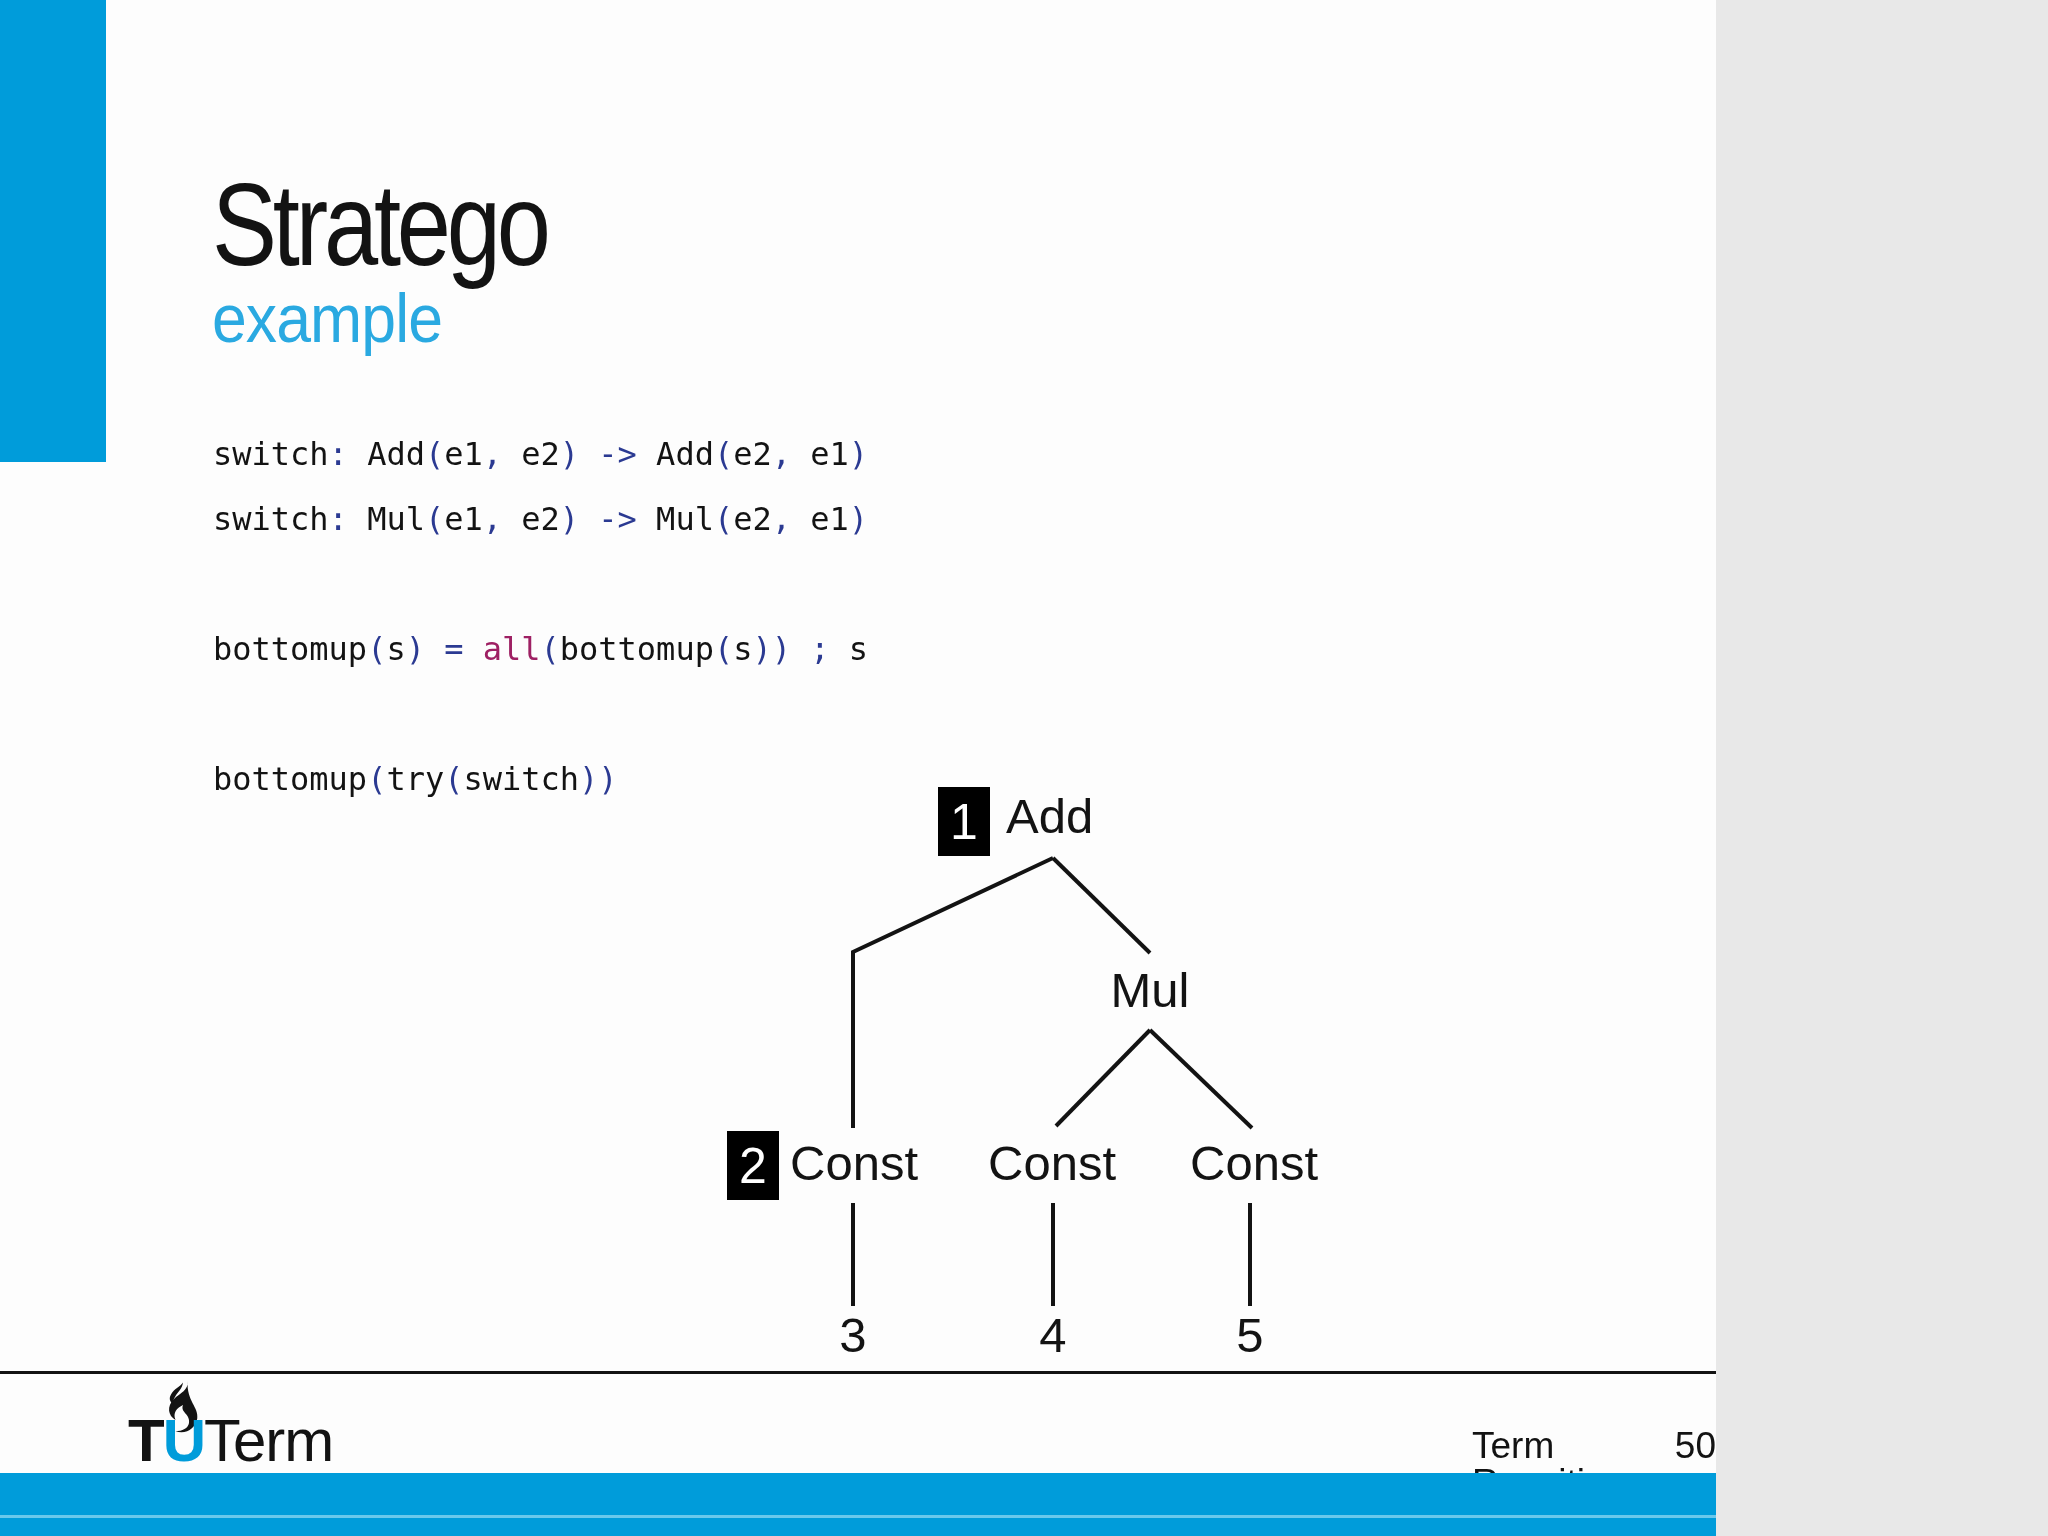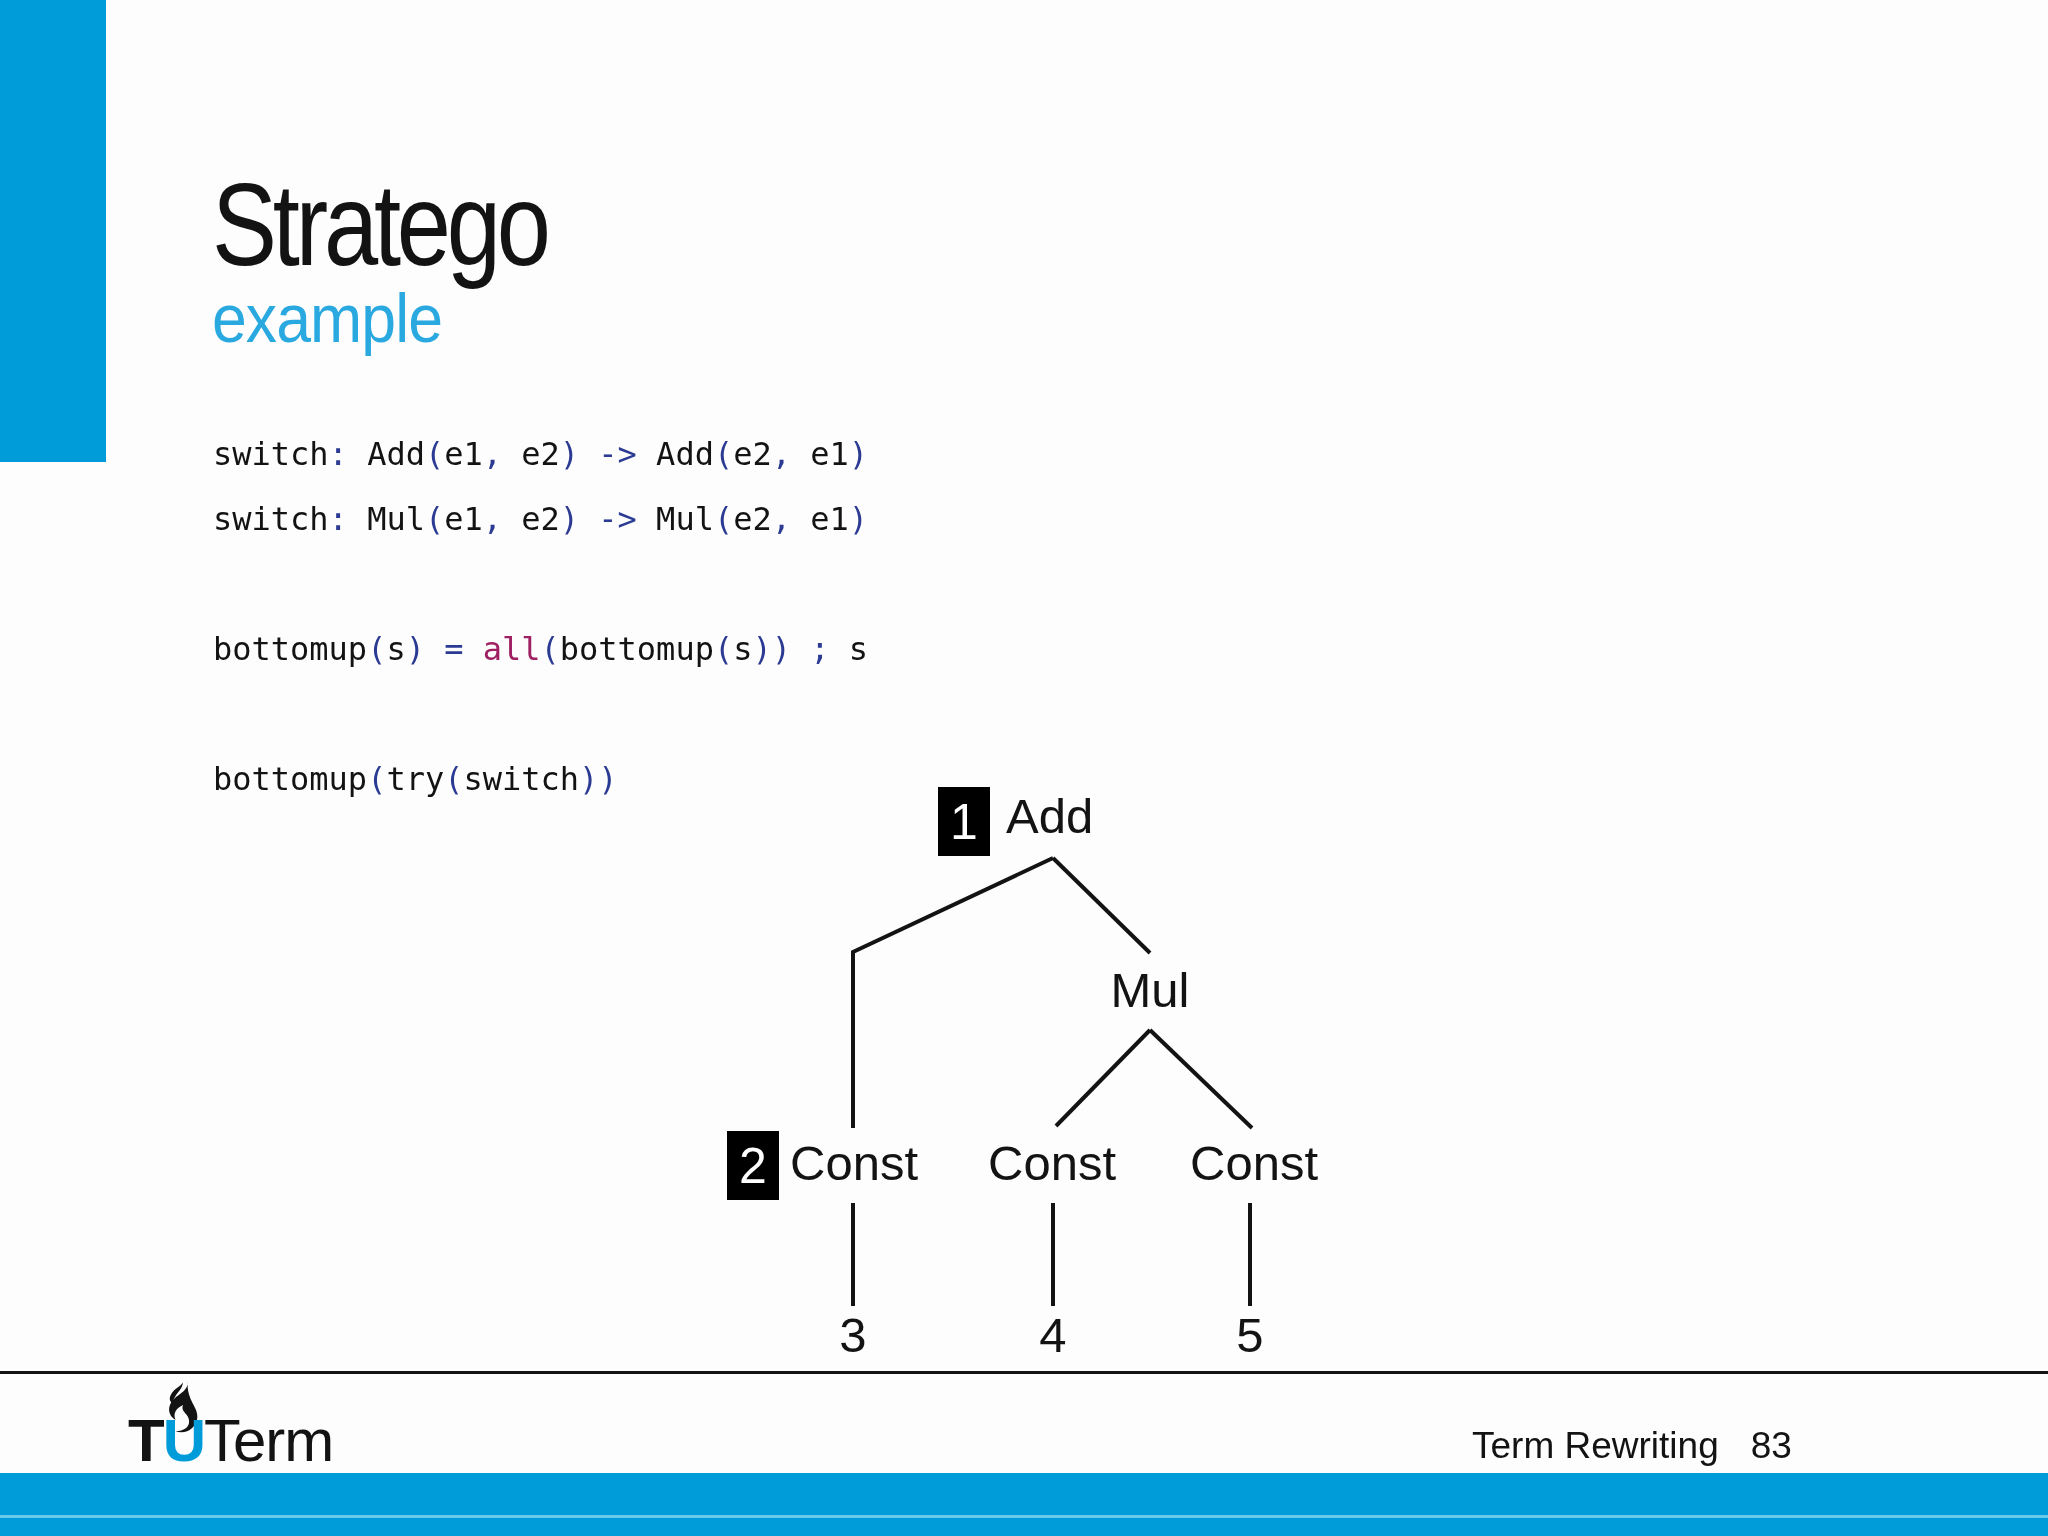--- a/index.html
+++ b/index.html
@@ -6,21 +6,21 @@
     --accent:#009cda;
     --subtitle:#2aa9e1;
     --punct:#2b3a92;
     --keyword:#9e2063;
     --ink:#131313;
     --bg:#fdfdfd;
   }
   *{margin:0;padding:0;box-sizing:border-box;}
   html,body{background:#e8e8e8;}
   .slide{
-    position:relative;width:2048px;height:1536px;overflow:hidden;
+    position:relative;width:1716px;height:1536px;overflow:hidden;
     background:var(--bg);
     font-family:"Liberation Sans",sans-serif;color:var(--ink);
   }
   .left-bar{position:absolute;left:0;top:0;width:106px;height:462px;background:var(--accent);}
   .page-title{
     position:absolute;left:212px;top:167px;
     font-size:116px;line-height:1;letter-spacing:-5px;font-weight:400;color:var(--ink);
     transform:scaleX(.84);transform-origin:left top;white-space:nowrap;
   }
   .page-subtitle{
@@ -106,20 +106,20 @@
       <path d="M21,0 C22,6 16,8 12,12 C7,17 8,23 13,26 C11,21 14,18 18,16 C16,21 23,22 22,28 C21.5,31.5 17.5,33.5 13,33.5 C20,36 26.5,31.5 27.5,25 C28.5,17 20.5,14 21,0 Z" fill="#131313"></path>
       <path d="M10,9 C12,5 16,4 18,1 C17.5,5 15,7 13,10 C11.5,12.2 11,14 12,16 C9,14 8.5,11.5 10,9 Z" fill="#131313"></path>
     </svg>
     <div class="logo-text">
       <span class="logo-t">T</span><span class="logo-u">U</span><span class="logo-delft">Term</span>
     </div>
   </div>
 
   <div class="page-footer">
     <span>Term Rewriting</span>
-    <span>83</span>
+    <span>50</span>
   </div>
 
   <div class="bottom-bar">
     <div class="bottom-bar-line"></div>
   </div>
 
 </div>
 
 </body></html>

